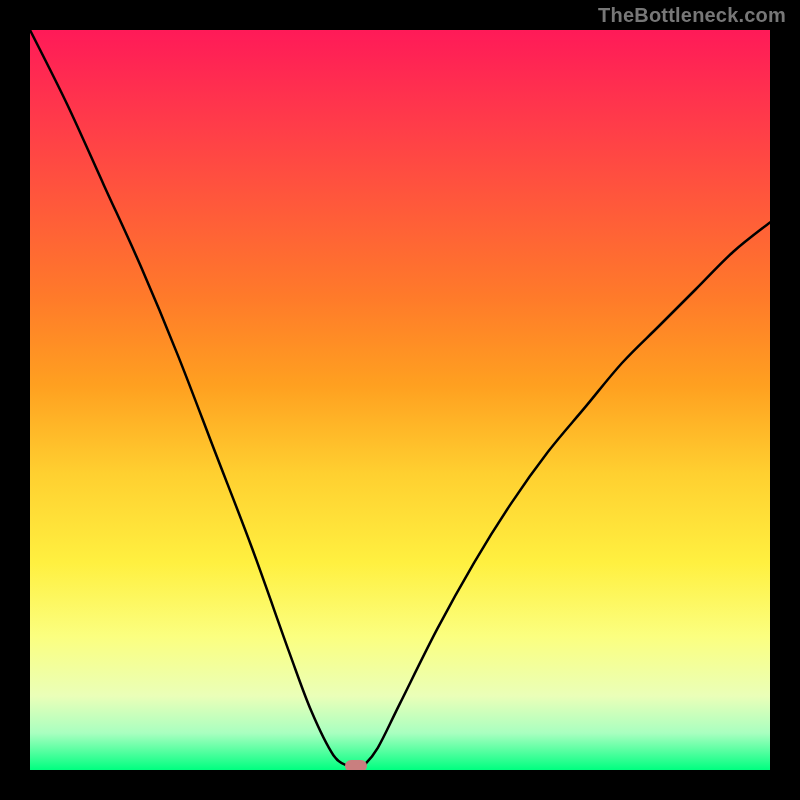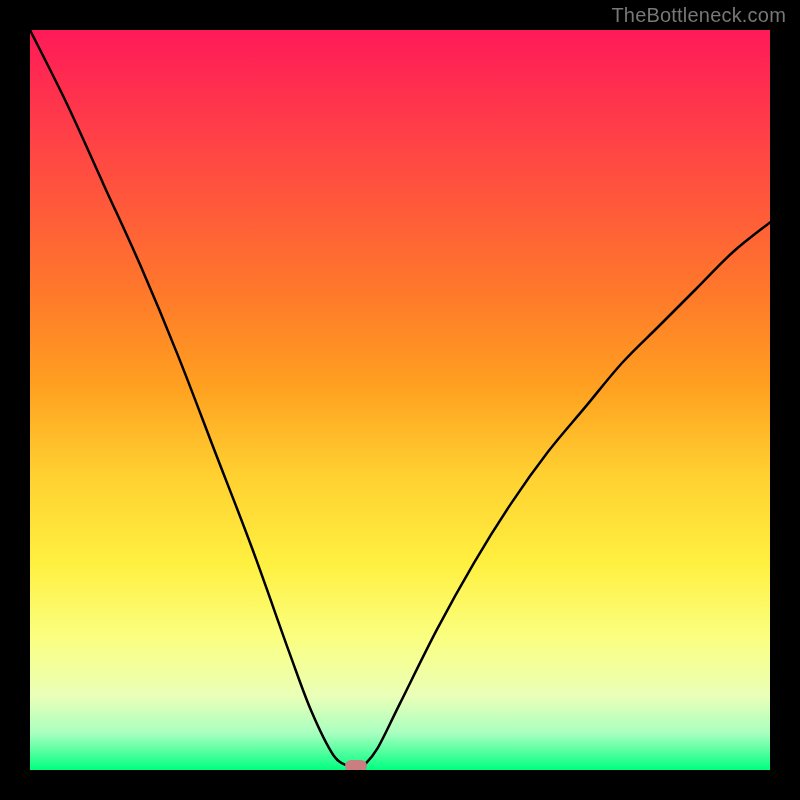--- a/index.html
+++ b/index.html
@@ -37,21 +37,21 @@
       #00ff80 100%
     );
     overflow: hidden;
   }
   .watermark {
     position: absolute;
     top: 4px;
     right: 14px;
     color: #777;
     font-size: 20px;
-    font-weight: 400;
+    font-weight: 700;
     letter-spacing: 0.2px;
     pointer-events: none;
   }
   svg.curve {
     position: absolute;
     left: 0; top: 0;
     width: 100%; height: 100%;
   }
   .minimum-marker {
     position: absolute;

